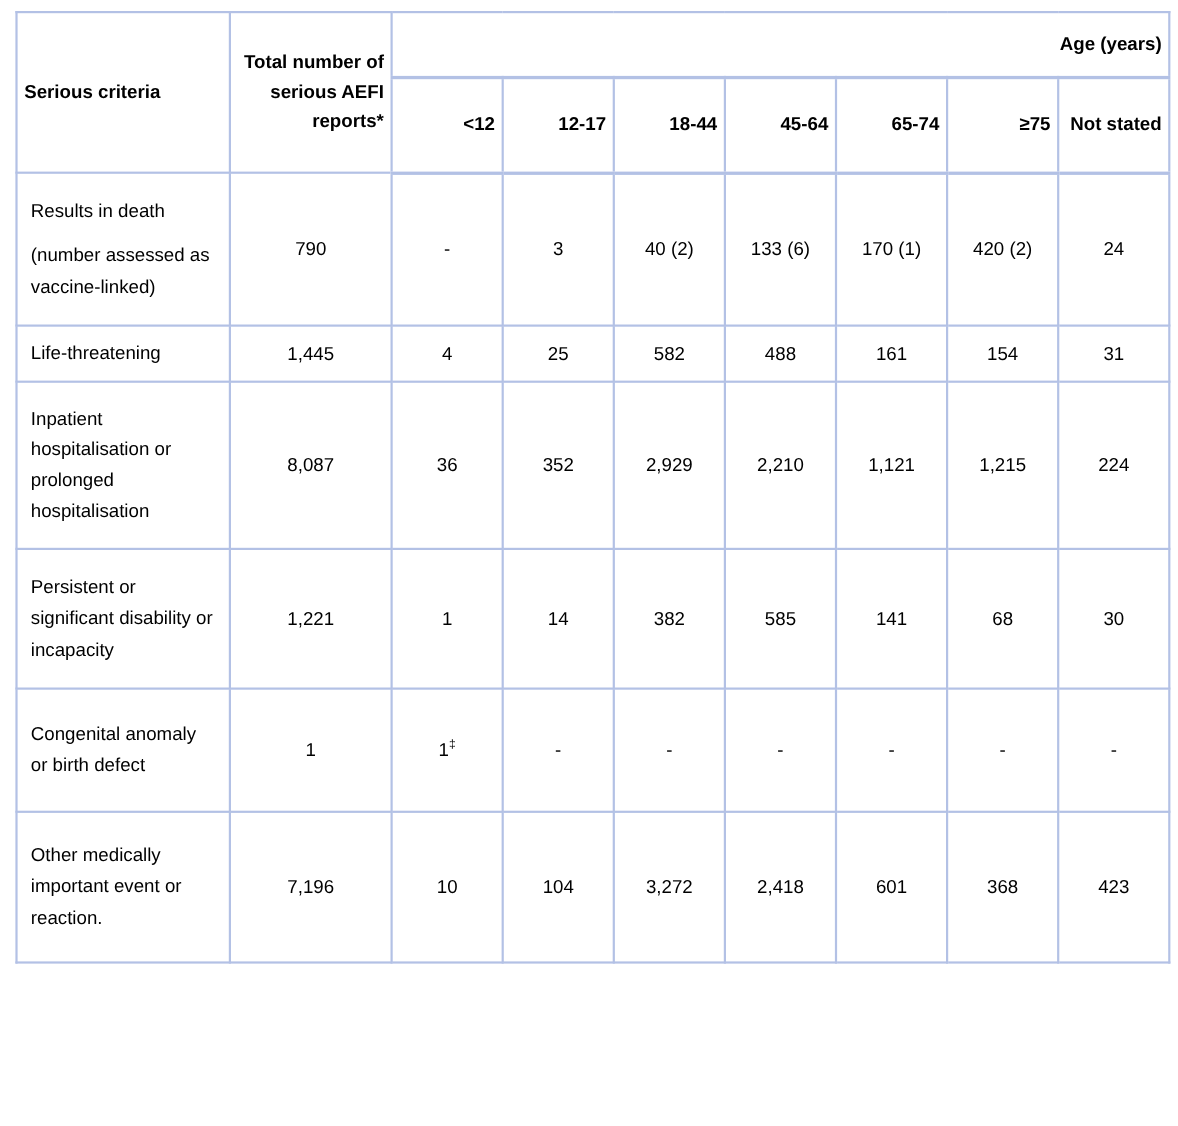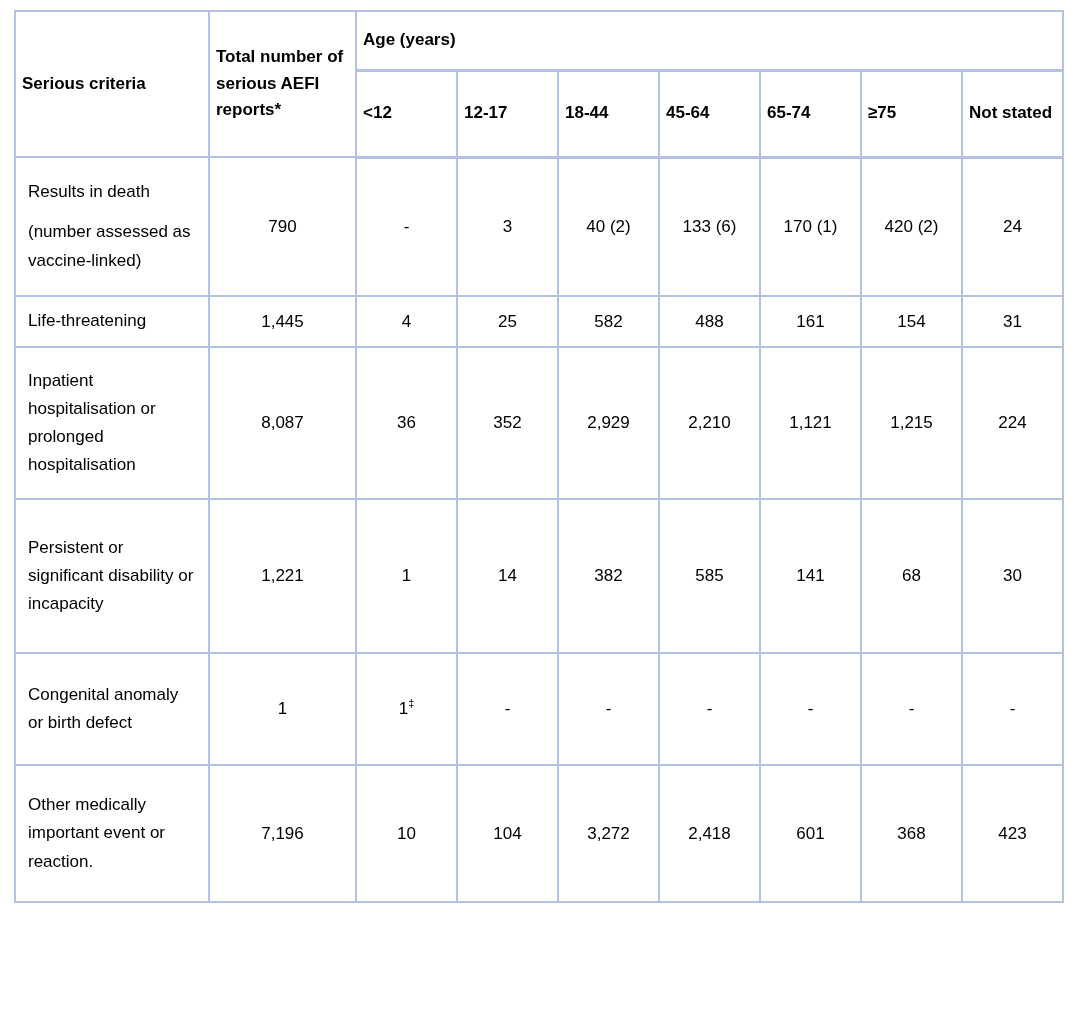--- a/index.html
+++ b/index.html
@@ -24,42 +24,42 @@
   table.aefi th, table.aefi td {
     border: 2px solid #b3c1e5;
     box-sizing: border-box;
     font-size: 17px;
     vertical-align: middle;
     background: #ffffff;
   }
   
   thead th {
     font-weight: bold;
-    text-align: left;
+    text-align: right;
     padding: 4px 6px;
     line-height: 1.55;
   }
   th.criteria-head { text-align: left; }
   tr.age-band th.age-span { height: 59px; border-bottom-width: 3px; }
   tr.sub-head th { height: 87px; border-bottom-width: 3px; margin-left: 30px; }
   
   td.criteria {
     text-align: left;
     padding: 10px 10px 10px 12px;
     line-height: 1.65;
   }
   td.num {
     text-align: center;
     padding: 2px 4px;
     line-height: 1.4;
   }
   tr.r0 { height: 139px; }
   tr.r1 { height: 51px; }
   tr.r2 { height: 152px; }
-  tr.r3 { height: 154px; }
+  tr.r3 { height: 127px; }
   tr.r4 { height: 112px; padding-left: 32px; }
   tr.r5 { height: 137px; }
   .crit-line2 { margin-top: 12px; }
   .crit-line2:empty { display: none; }
   td.num sup {
     font-size: 11px;
     vertical-align: super;
     line-height: 0;
   }
   

